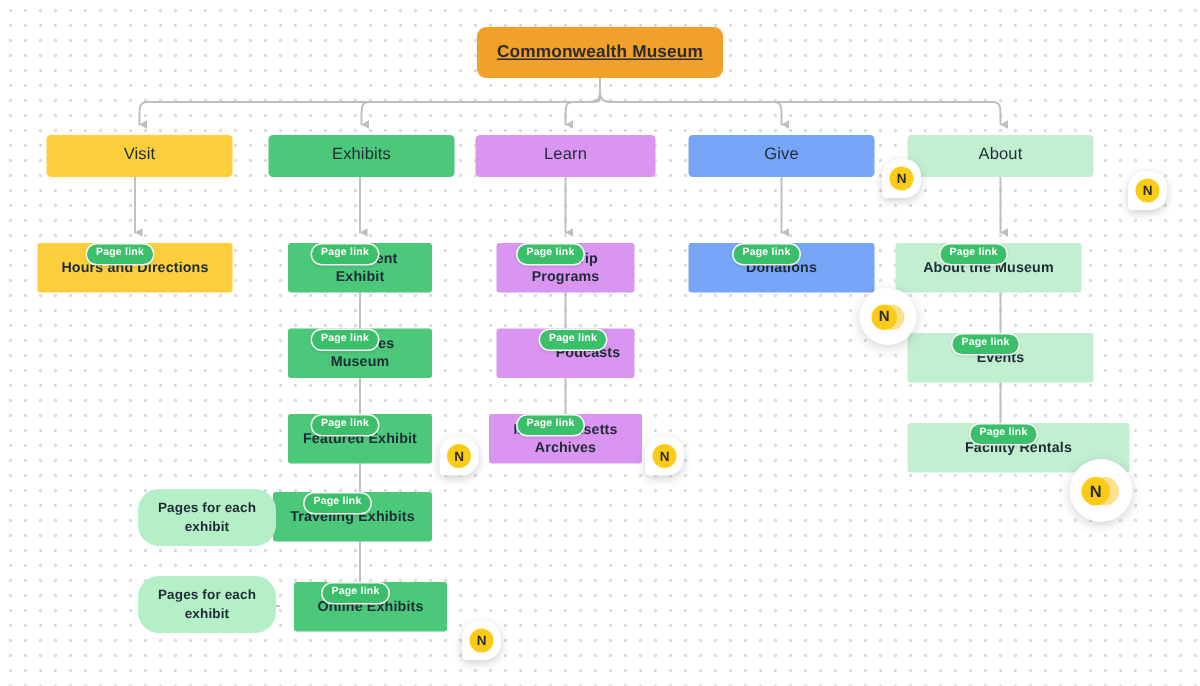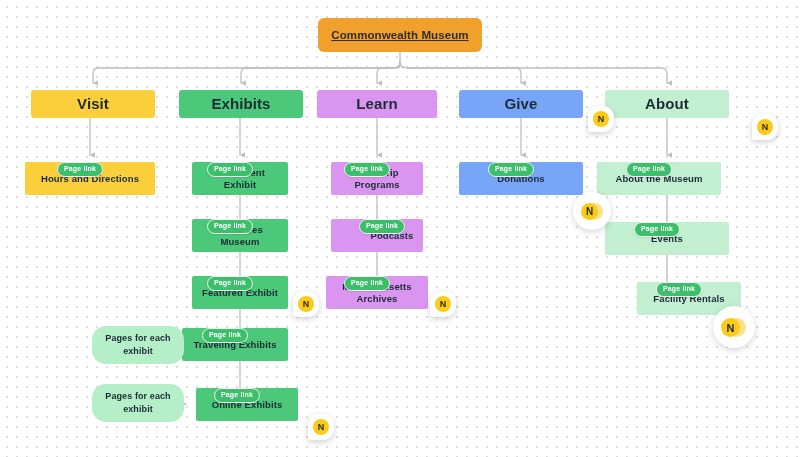--- a/index.html
+++ b/index.html
@@ -52,22 +52,22 @@
 
   .node.root {
     border-radius: 6px;
     font-size: 11.5px;
     font-weight: 700;
     color: #2c2c2c;
   }
 
   .node.section {
     border-radius: 3px;
-    font-weight: 700;
-    font-size: 15px;
+    font-weight: 400;
+    font-size: 11px;
   }
 
   .node.page {
     border-radius: 2px;
     font-weight: 700;
   }
 
   .node.pill {
     border-radius: 14px;
     font-weight: 700;
@@ -248,21 +248,21 @@
         <span class="page-link-badge">Page link</span>
       </div>
       <div class="node page" style="left: 597px; top: 162px; width: 124px; height: 33px; background: rgb(195, 239, 209);">
         <span>About the Museum</span>
         <span class="page-link-badge">Page link</span>
       </div>
       <div class="node page" style="left: 605px; top: 222px; width: 124px; height: 33px; background: rgb(195, 239, 209);">
         <span>Events</span>
         <span class="page-link-badge">Page link</span>
       </div>
-      <div class="node page" style="left: 605px; top: 282px; width: 104px; height: 33px; background: rgb(195, 239, 209); margin-left: 32px;">
+      <div class="node page" style="left: 605px; top: 282px; width: 148px; height: 33px; background: rgb(195, 239, 209);">
         <span>Facility Rentals</span>
         <span class="page-link-badge">Page link</span>
       </div>
       <div class="node pill" style="left: 76px; top: 326px; width: 92px; height: 38px; background: rgb(180, 239, 199);">
         <span>Pages for each exhibit</span>
       </div>
       <div class="node pill" style="left: 76px; top: 384px; width: 92px; height: 38px; background: rgb(180, 239, 199);">
         <span>Pages for each exhibit</span>
       </div>
     </div>

